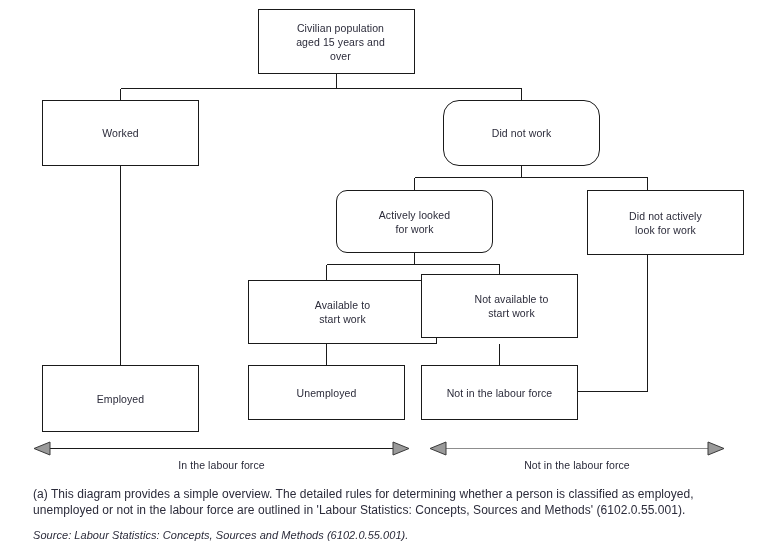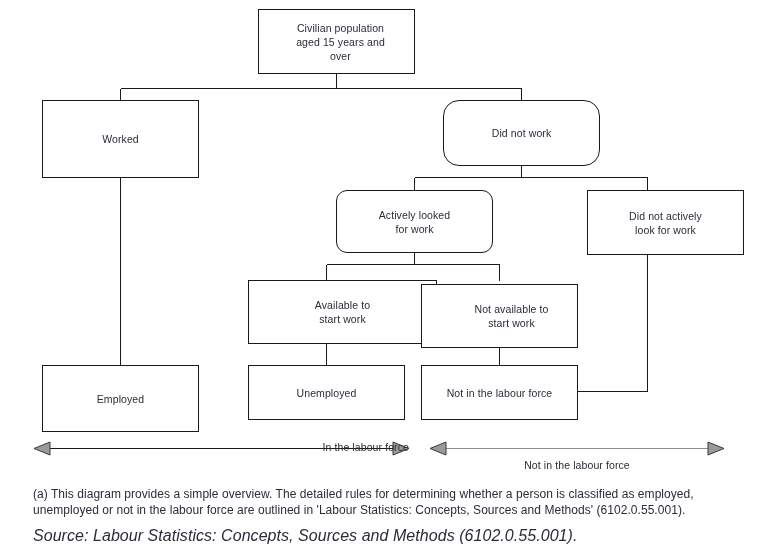--- a/index.html
+++ b/index.html
@@ -59,21 +59,21 @@
     font-size: 12px;
     line-height: 15.5px;
     color: #2b2b3a;
     letter-spacing: 0.05px;
   }
   #source-line {
     position: absolute;
     left: 33px;
     top: 528px;
     width: 706px;
-    font-size: 16px;
+    font-size: 11px;
     line-height: 15px;
     font-style: italic;
     color: #2b2b3a;
     letter-spacing: 0.05px;
   }
 </style>
 </head>
 <body>
 
 <svg id="diagram-canvas" viewBox="0 0 757 553" xmlns="http://www.w3.org/2000/svg">
@@ -113,21 +113,21 @@
     <polygon points="724,448.5 708,442 708,455" fill="#9a9a9a" stroke="#3a3a3a" stroke-width="1" stroke-linejoin="miter"></polygon>
   </g>
 </svg>
 
 <div class="node-box" style="left:258px; top:9px; width:157px; height:65px;padding-left:8px;">
   <span class="node-label">Civilian population
 aged 15 years and
 over</span>
 </div>
 
-<div class="node-box" style="left:42px; top:100px; width:157px; height:78px;">
+<div class="node-box" style="left:42px; top:100px; width:157px; height:66px;">
   <span class="node-label">Worked</span>
 </div>
 
 <div class="node-box" style="left:443px; top:100px; width:157px; height:66px;border-radius:16px;">
   <span class="node-label">Did not work</span>
 </div>
 
 <div class="node-box" style="left:336px; top:190px; width:157px; height:63px;border-radius:11px;">
   <span class="node-label">Actively looked
 for work</span>
@@ -136,36 +136,36 @@
 <div class="node-box" style="left:569px; top:190px; width:157px; height:65px;margin-left:18px;">
   <span class="node-label">Did not actively
 look for work</span>
 </div>
 
 <div class="node-box" style="left:248px; top:280px; width:189px; height:64px;">
   <span class="node-label">Available to
 start work</span>
 </div>
 
-<div class="node-box" style="left:421px; top:284px; width:157px; height:64px;padding-left:24px;">
+<div class="node-box" style="left:421px; top:274px; width:157px; height:64px;padding-left:24px;">
   <span class="node-label">Not available to
 start work</span>
 </div>
 
 <div class="node-box" style="left:42px; top:365px; width:157px; height:67px;">
   <span class="node-label">Employed</span>
 </div>
 
 <div class="node-box" style="left:248px; top:365px; width:157px; height:55px;">
   <span class="node-label">Unemployed</span>
 </div>
 
 <div class="node-box" style="left:421px; top:365px; width:157px; height:55px;">
   <span class="node-label">Not in the labour force</span>
 </div>
 
-<div class="axis-label" style="left:34px; top:441px; width:375px;text-align:right;">In the labour force</div>
+<div class="axis-label" style="left:34px; top:459px; width:375px;">In the labour force</div>
 
 <div class="axis-label" style="left:430px; top:459px; width:294px;">Not in the labour force</div>
 
 <div id="footnote">(a) This diagram provides a simple overview. The detailed rules for determining whether a person is classified as employed, unemployed or not in the labour force are outlined in 'Labour Statistics: Concepts, Sources and Methods' (6102.0.55.001).</div>
 
 <div id="source-line">Source: Labour Statistics: Concepts, Sources and Methods (6102.0.55.001).</div>
 
 </body></html>

